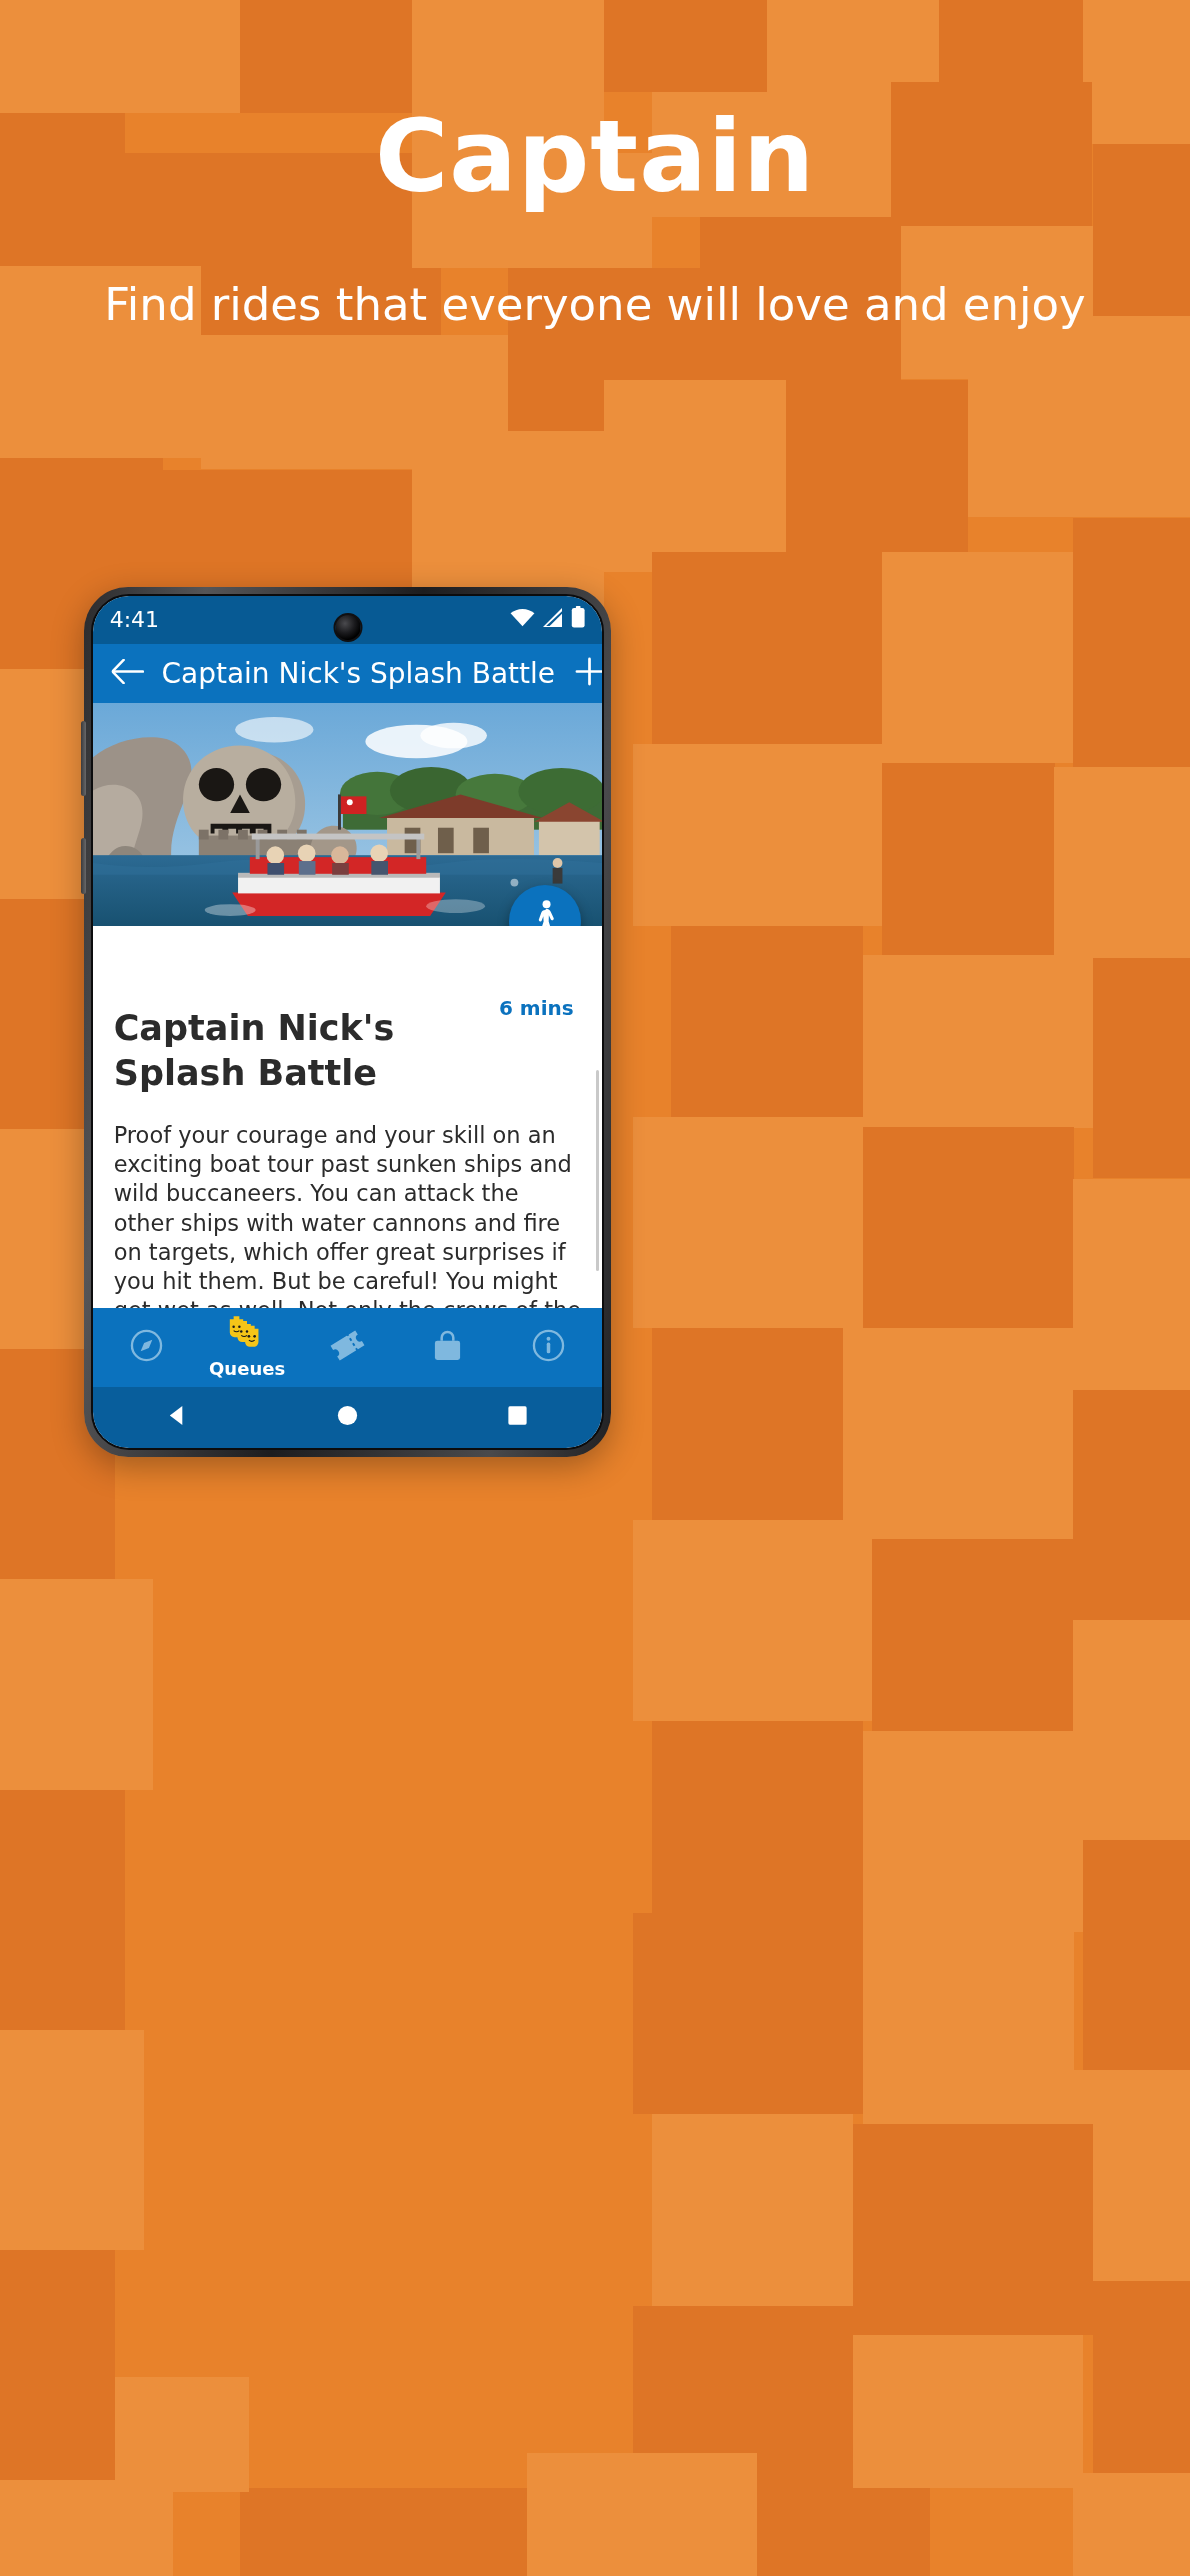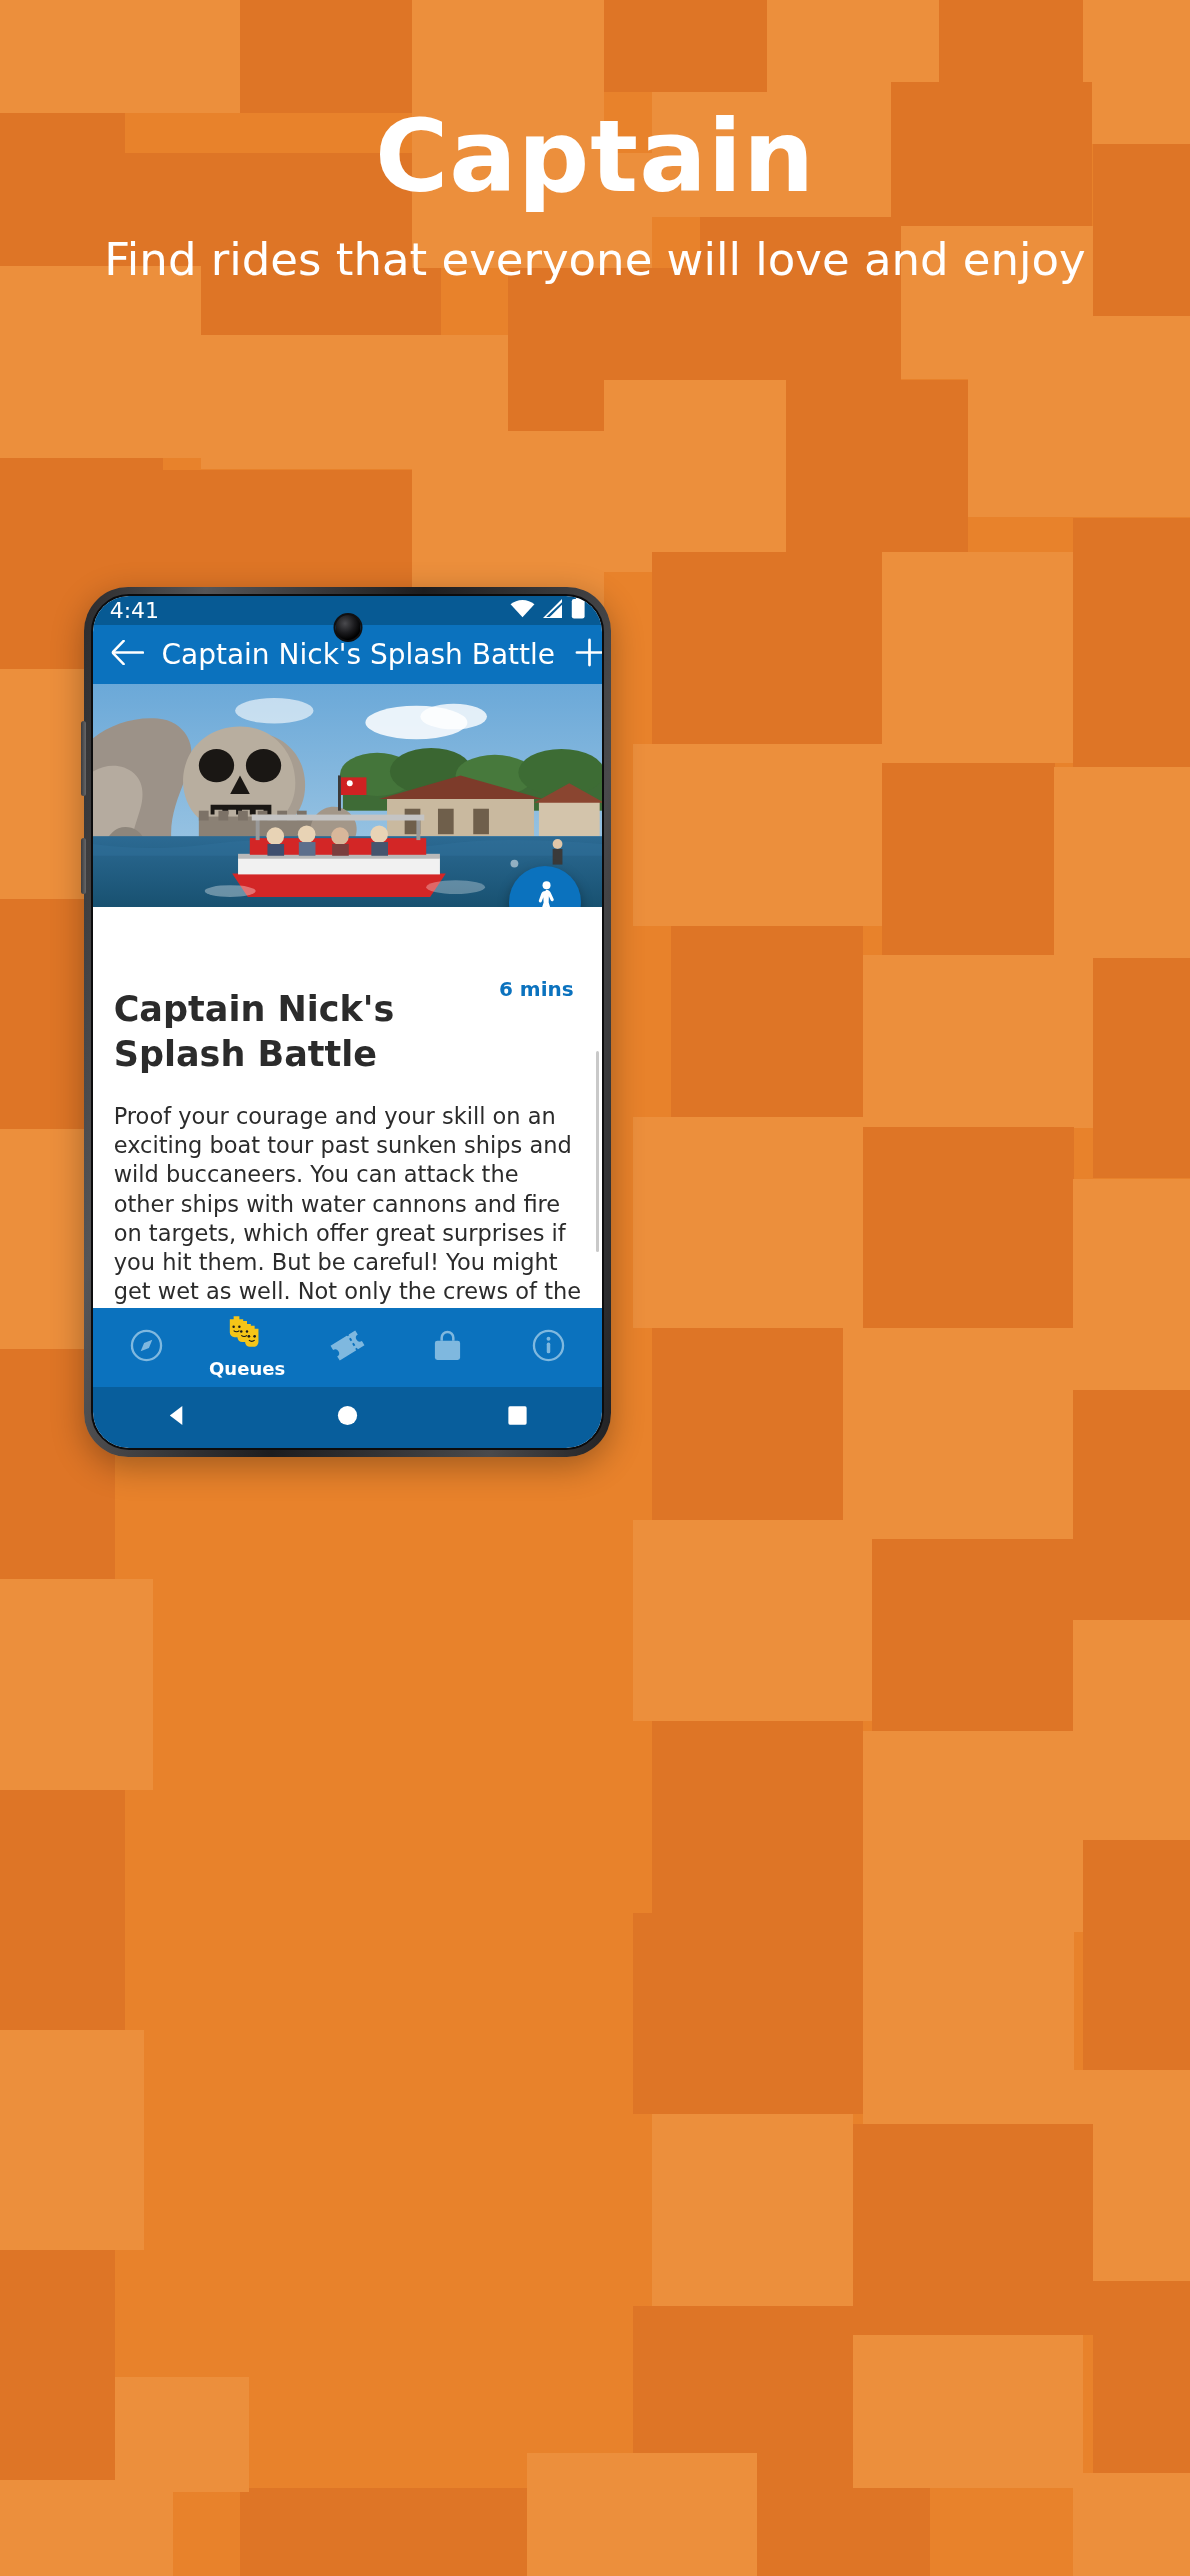--- a/index.html
+++ b/index.html
@@ -15,21 +15,21 @@
   #tiles { position:absolute; inset:0; z-index:0; }
   #tiles div { position:absolute; }
 
   
   .promo { position:absolute; left:0; right:0; top:0; z-index:2; text-align:center; }
   .promo-title {
     font-size:100px; font-weight:bold; color:#FFFFFF; letter-spacing:1px;
     line-height:1.0; margin-top:107px;
   }
   .promo-sub {
-    font-size:45px; color:#FFFFFF; line-height:1.32; margin-top:23px;
+    font-size:45px; color:#FFFFFF; line-height:1.32; margin-top:68px;
     padding:0 77px; font-weight:400;
   }
 
   
   .phone {
     position:absolute; left:84px; top:587px; width:527px; height:870px; z-index:3;
     border-radius:44px;
     background:linear-gradient(100deg,#2b2b2d 0%,#555557 18%,#1d1d1f 50%,#4a4a4c 82%,#212123 100%);
     padding:6.7px;
     box-shadow:0 9.6px 33px rgba(0,0,0,.30);
@@ -42,21 +42,21 @@
     position:absolute; inset:0; border-radius:35px; overflow:hidden;
     background:#ffffff; display:flex; flex-direction:column;
   }
   .side-btn {
     position:absolute; left:-2.9px; width:4.8px; border-radius:2.9px;
     background:linear-gradient(90deg,#3a3a3c,#68686a);
   }
 
   
   .statusbar {
-    height:29px; background:#075A94; color:#fff; flex:0 0 auto;
+    height:48px; background:#075A94; color:#fff; flex:0 0 auto;
     display:flex; align-items:center; justify-content:space-between;
     padding:0 17px; font-size:22px; position:relative;
   }
   .status-icons { display:flex; align-items:center; gap:7.7px; }
   .punchhole {
     position:absolute; left:50%; top:17px; transform:translateX(-50%);
     width:29px; height:29px; border-radius:50%;
     background:radial-gradient(circle at 38% 34%, #4a4a4e 0%, #1b1b1e 42%, #000 72%);
     border:2.9px solid #101012; z-index:9;
   }

